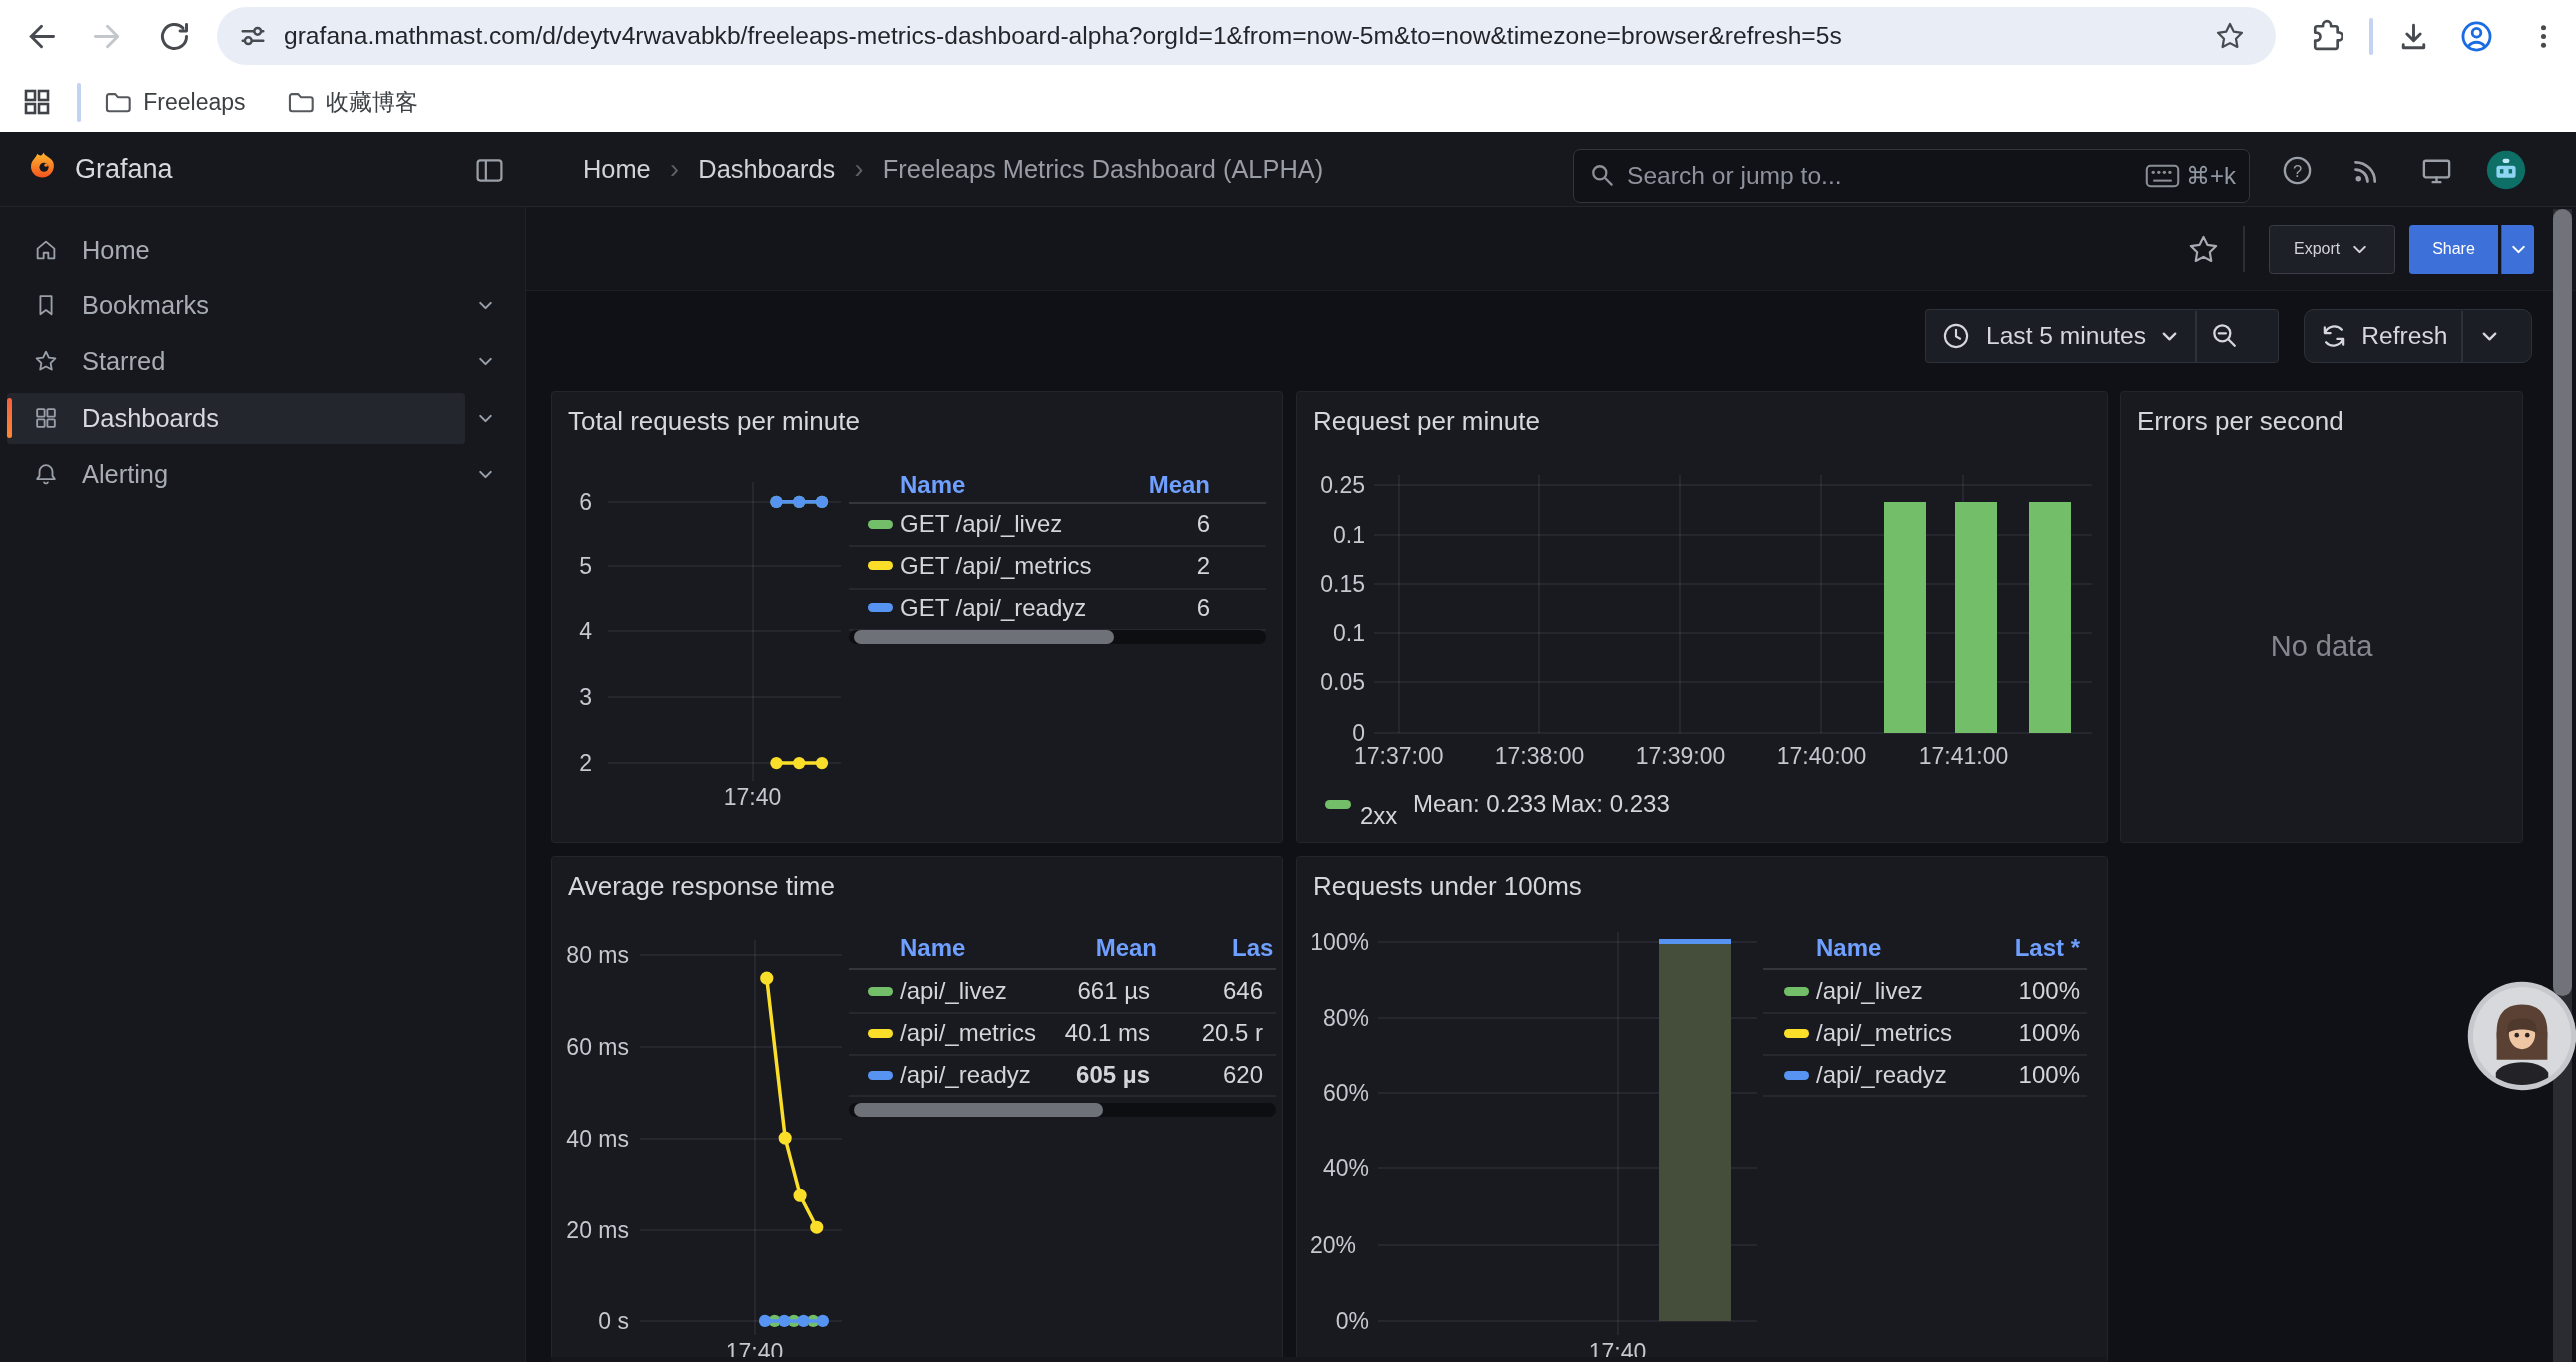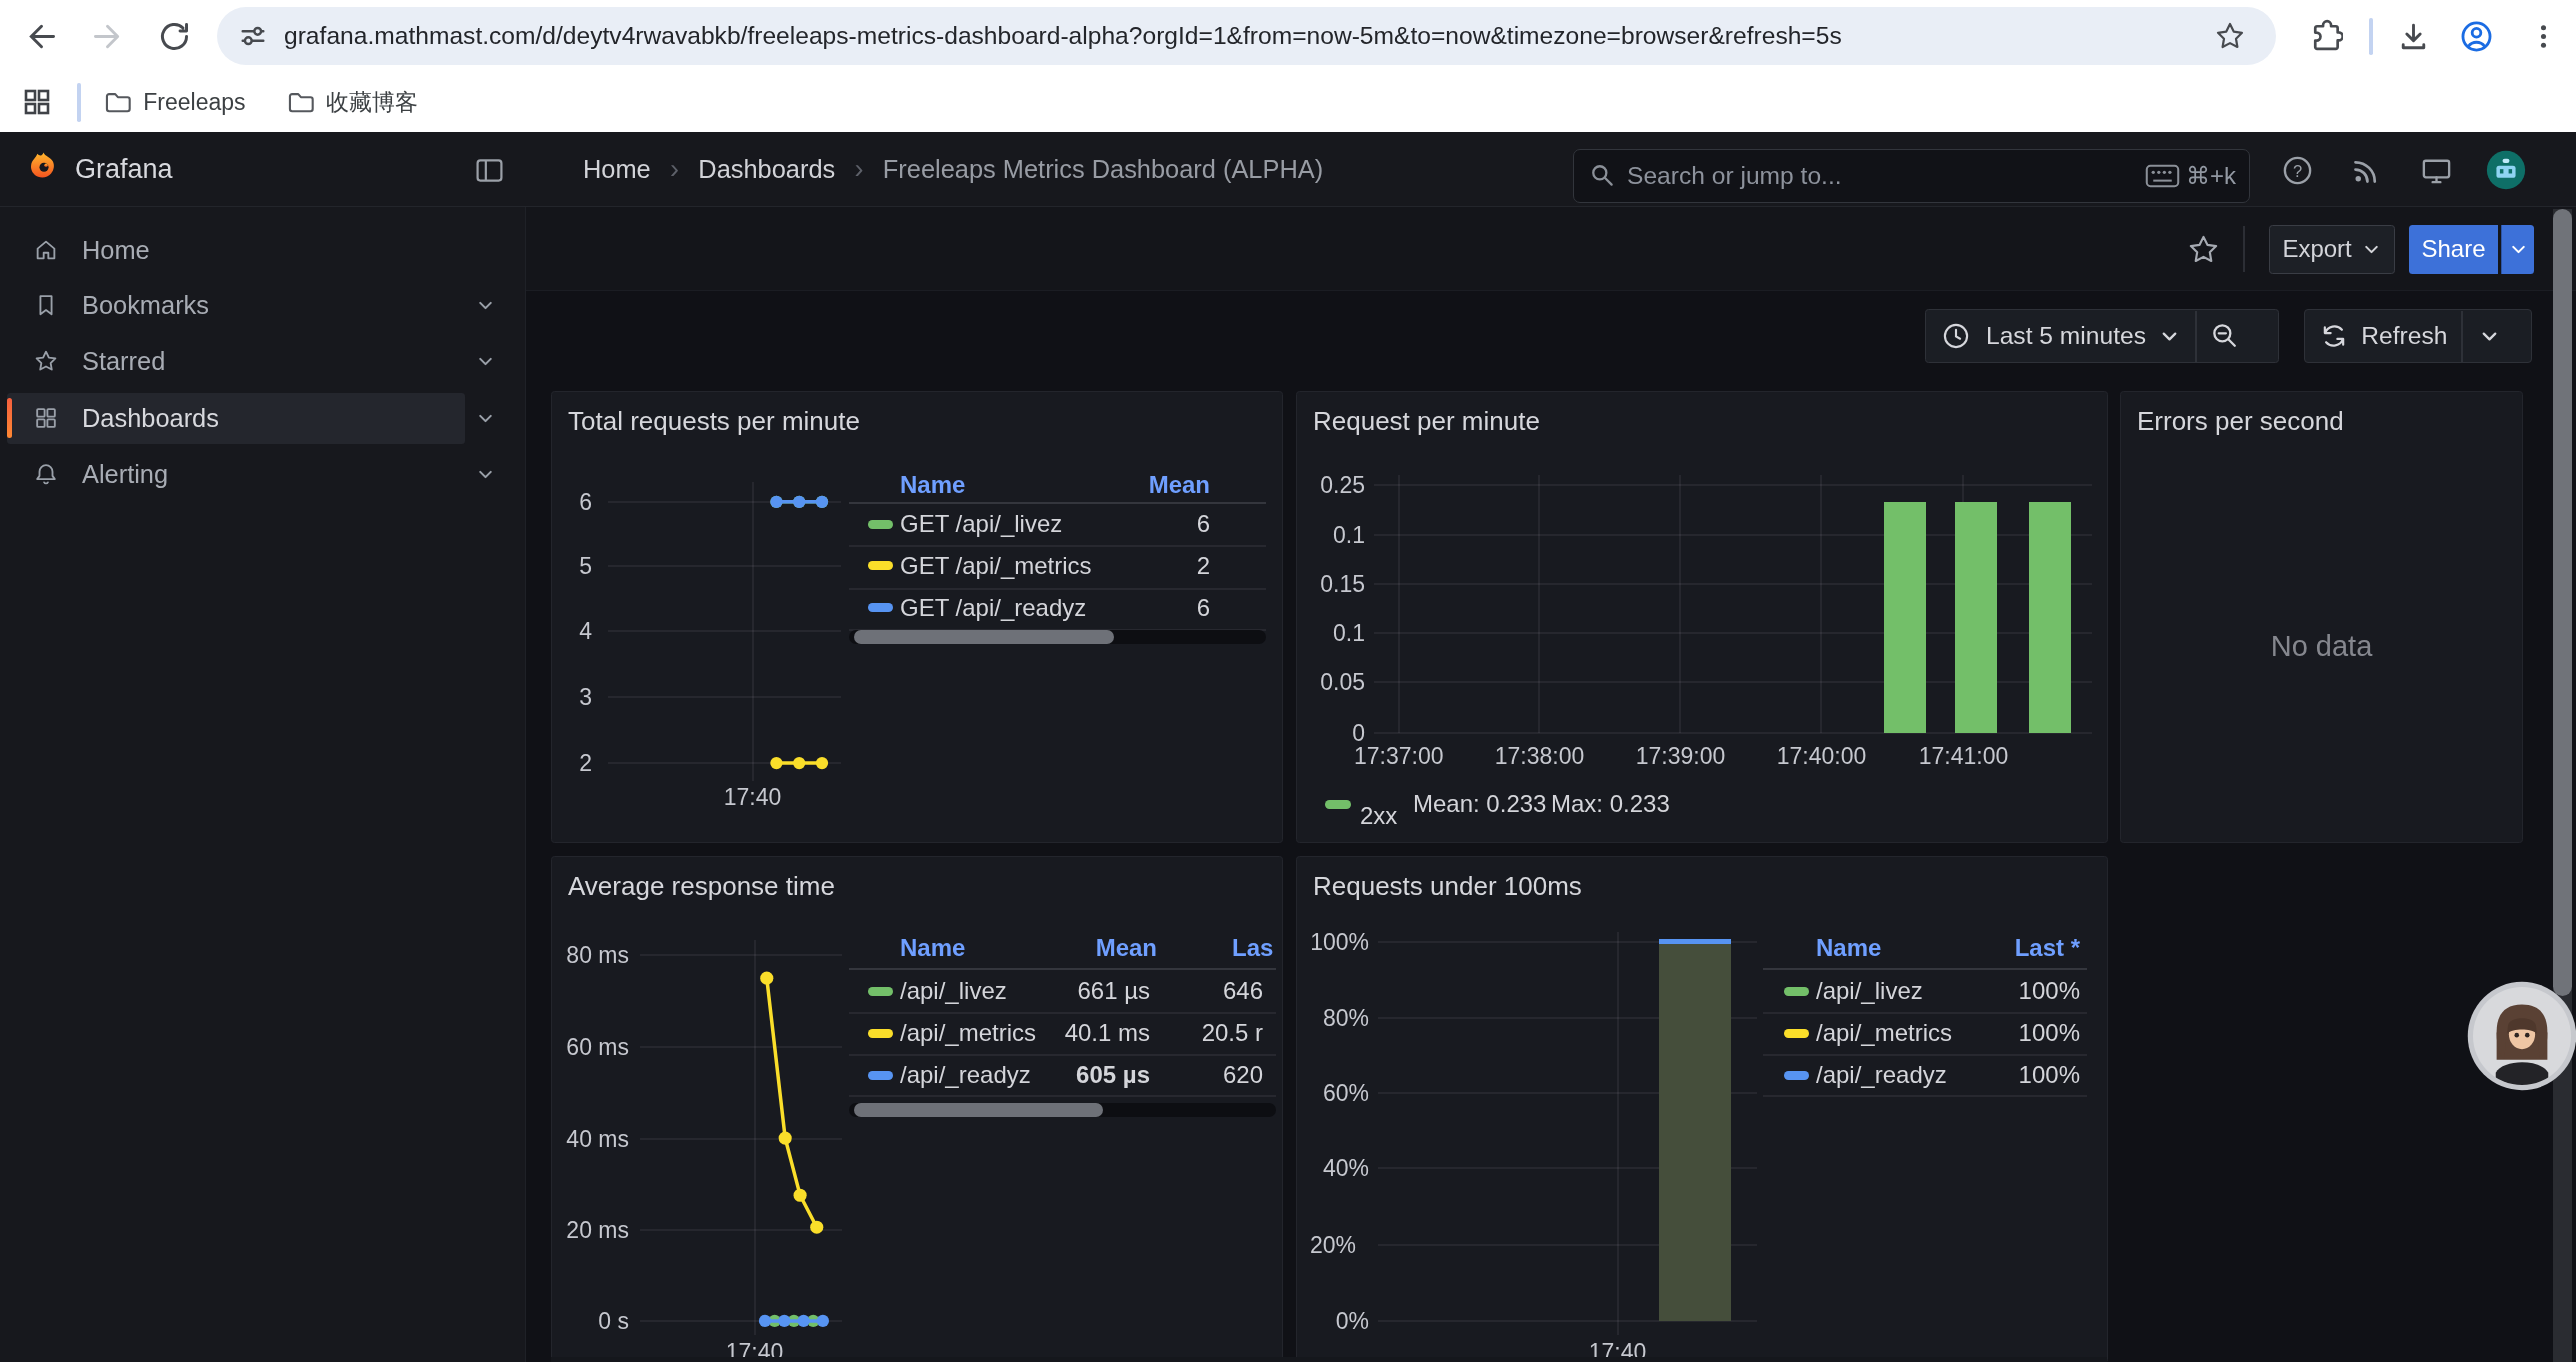--- a/index.html
+++ b/index.html
@@ -9,21 +9,21 @@
   .abs{position:absolute}
   svg{display:block}
   .tbtn{display:flex;align-items:center;justify-content:center;border-radius:50%}
   .panel{position:absolute;background:#181a20;border:1.8px solid #23252c;border-radius:3.5px}
   .ptitle{position:absolute;left:16px;top:14px;font-size:26px;font-weight:500;color:#d6d7dc;white-space:nowrap}
   .chart{position:absolute;left:0;top:0;right:0;bottom:0;overflow:hidden}
   .bc-item{color:#d2d3d8;font-size:25.4px;cursor:pointer;white-space:nowrap}
   .bc-item.bc-last{color:#989ca4}
   .bc-sep{color:#5d6069;font-size:27px;padding:0 1.8px}
   .nodata{position:absolute;left:0;right:0;top:238px;text-align:center;color:#85878e;font-size:29px}
-  .btnlabel{font-size:24px;color:#d3d4d9;white-space:nowrap}
+  .btnlabel{font-size:16px;color:#d3d4d9;white-space:nowrap}
 </style>
 </head>
 <body>
 
 <div class="page">
 
   <div class="abs" style="left:0;top:0;width:2576px;height:72px;background:#ffffff">
     <div class="abs tbtn" style="left:16px;top:10.5px;width:51px;height:51px">
       <svg viewBox="0 0 40 40" width="37" height="37">
           <path d="M33 20H10M20 9 9 20l11 11" fill="none" stroke="#474a4f" stroke-width="3.2" stroke-linecap="round" stro="" ke-linejoin="round"></path>
@@ -311,21 +311,21 @@
       <div style="width:1.8px;height:51px;background:#2e3138;margin-left:14px"></div>
       <div class="tbtn" style="width:56px;height:51px">
         <svg viewBox="0 0 36 36" width="32" height="32">
             <g fill="none" stroke="#d6d7dc" stroke-width="2.6" stroke-linecap="round">
               <circle cx="15" cy="15" r="9"></circle>
               <path d="M11 15h8M22 22l7 7"></path>
             </g>
           </svg>
       </div>
     </div>
-    <div class="abs" style="left:379px;top:0;width:228px;height:54px;border:1.8px solid #2e3138;border-radius:4px;background:#1b1e24;display:flex;align-items:center">
+    <div class="abs" style="left:379px;top:0;width:228px;height:54px;border:1.8px solid #2e3138;border-radius:10px;background:#1b1e24;display:flex;align-items:center">
       <div style="display:flex;align-items:center;height:51px;padding-left:14px">
         <svg viewBox="0 0 36 36" width="30" height="30">
             <g fill="none" stroke="#d6d7dc" stroke-width="2.6" stroke-linecap="round" stroke-linejoin="round">
               <path d="M27.5 10.5A12 12 0 0 0 7.2 14.6M7 7.5v7h7"></path>
               <path d="M8.5 25.5A12 12 0 0 0 28.8 21.4M29 28.5v-7h-7"></path>
             </g>
           </svg>
         <span style="font-size:24.6px;color:#d6d7dc;margin-left:12.3px;white-space:nowrap">Refresh</span>
       </div>
       <div style="width:1.8px;height:51px;background:#2e3138;margin-left:14px"></div>

